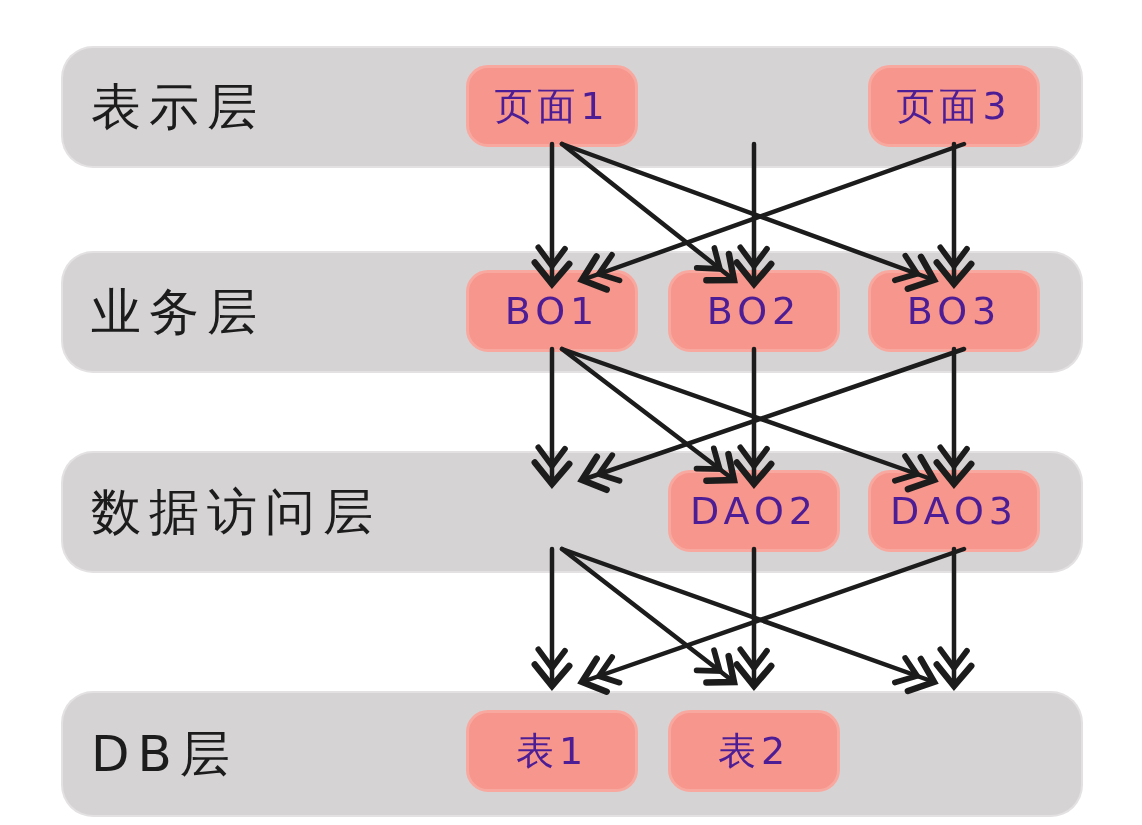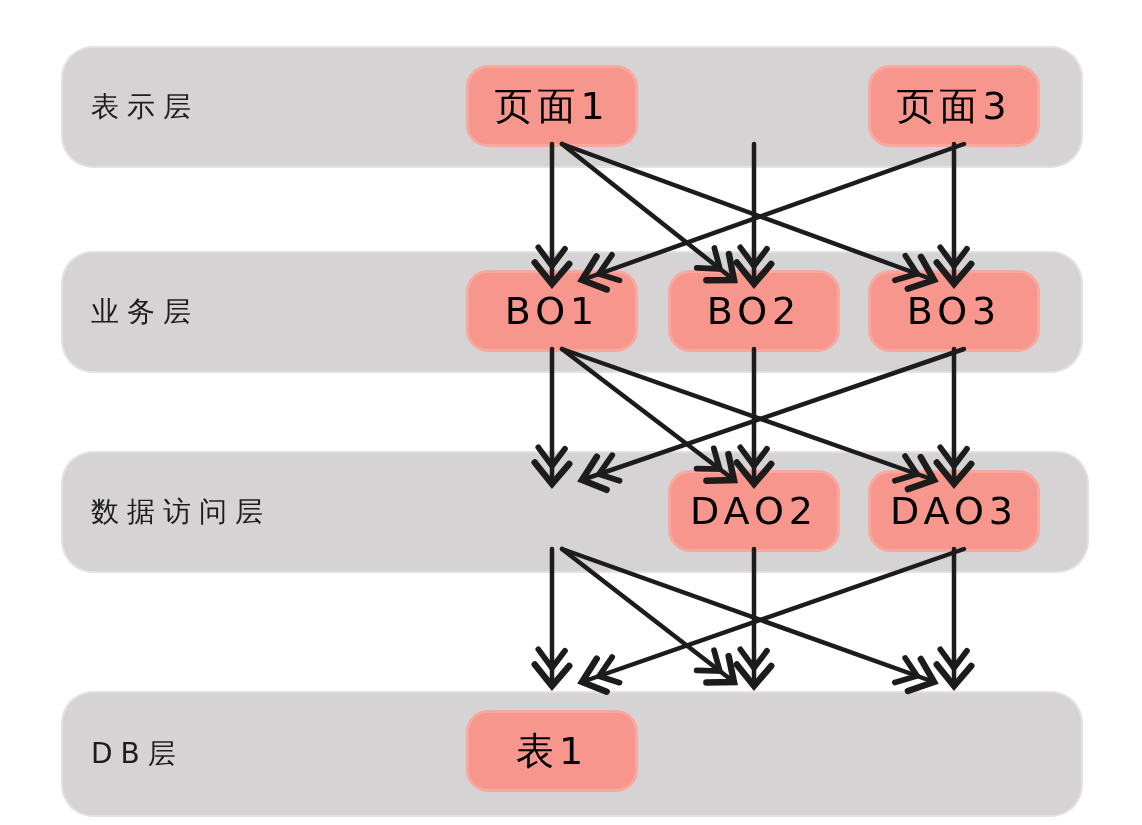--- a/index.html
+++ b/index.html
@@ -19,49 +19,49 @@
     position: absolute;
     left: 63px;
     width: 1018px;
     height: 118px;
     background: #d6d3d4;
     border-radius: 30px;
     box-shadow: 0 0 0 2px #e3e1e2;
   }
   .band-1 { top: 48px; }
   .band-2 { top: 253px; }
-  .band-3 { top: 453px; padding-left: 6px; }
+  .band-3 { top: 453px; }
   .band-4 { top: 693px; height: 122px; }
   .band-label {
     position: absolute;
     left: 28px;
     top: 0;
     height: 100%;
     display: flex;
     align-items: center;
-    font-size: 28px;
+    font-size: 50px;
     letter-spacing: 8px;
     color: #1c1c1c;
     white-space: nowrap;
   }
   .node {
     position: absolute;
     top: 17px;
     width: 172px;
     height: 82px;
     background: #f6968c;
     border: 3px solid #f8a89f;
     border-radius: 22px;
     box-sizing: border-box;
     display: flex;
     align-items: center;
     justify-content: center;
     font-size: 38px;
     letter-spacing: 5px;
-    color: #000000;
+    color: #4c1d95;
     white-space: nowrap;
   }
   .node.c0 { left: 403px; }
   .node.c1 { left: 605px; }
   .node.c2 { left: 805px; }
   #arrows {
     position: absolute;
     inset: 0;
     width: 1142px;
     height: 825px;
@@ -89,20 +89,21 @@
 
   <div class="band band-3">
     <div class="band-label">数据访问层</div>
     <div class="node c1">DAO2</div>
     <div class="node c2">DAO3</div>
   </div>
 
   <div class="band band-4">
     <div class="band-label">DB层</div>
     <div class="node c0">表1</div>
+    <div class="node c1">表2</div>
   </div>
 
   <svg id="arrows" viewBox="0 0 1142 825" xmlns="http://www.w3.org/2000/svg">
     <defs>
       <marker id="ah" viewBox="0 0 64 64" refX="56" refY="32" markerWidth="46" markerHeight="46" markerUnits="userSpaceOnUse" orient="auto">
         <path d="M28 8 L56 32 L26 56" fill="none" stroke="#1c1c1c" stroke-width="9" stroke-linecap="round" stroke-linejoin="miter"></path>
         <path d="M7 14 L31 32 L5 51" fill="none" stroke="#1c1c1c" stroke-width="8" stroke-linecap="round" stroke-linejoin="miter"></path>
       </marker>
     </defs>
   <line x1="552" y1="144" x2="552" y2="284" stroke="#1c1c1c" stroke-width="4.5" stroke-linecap="round" marker-end="url(#ah)"></line>

